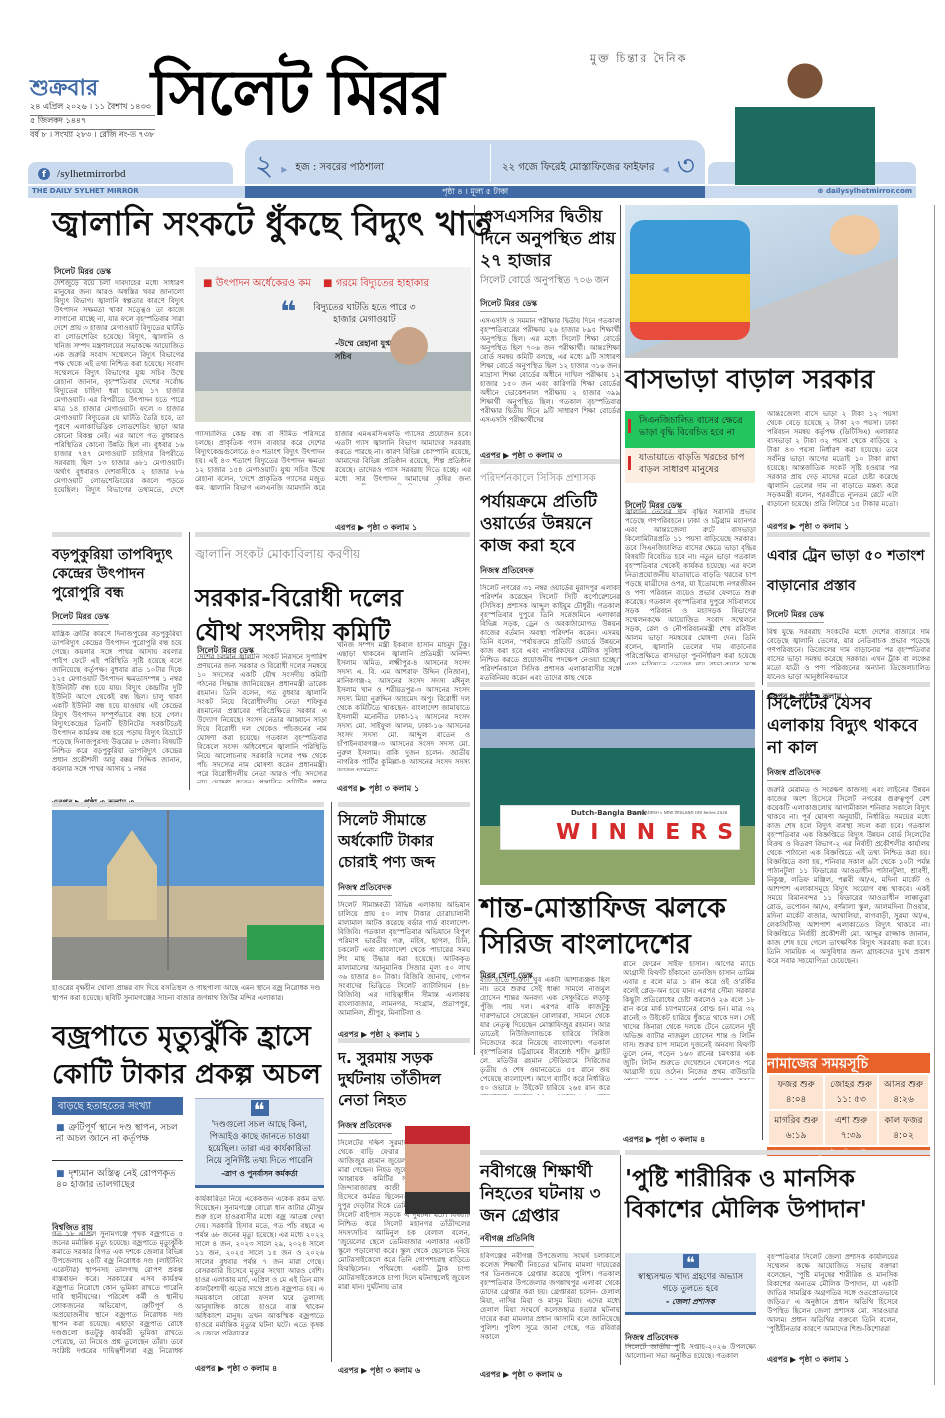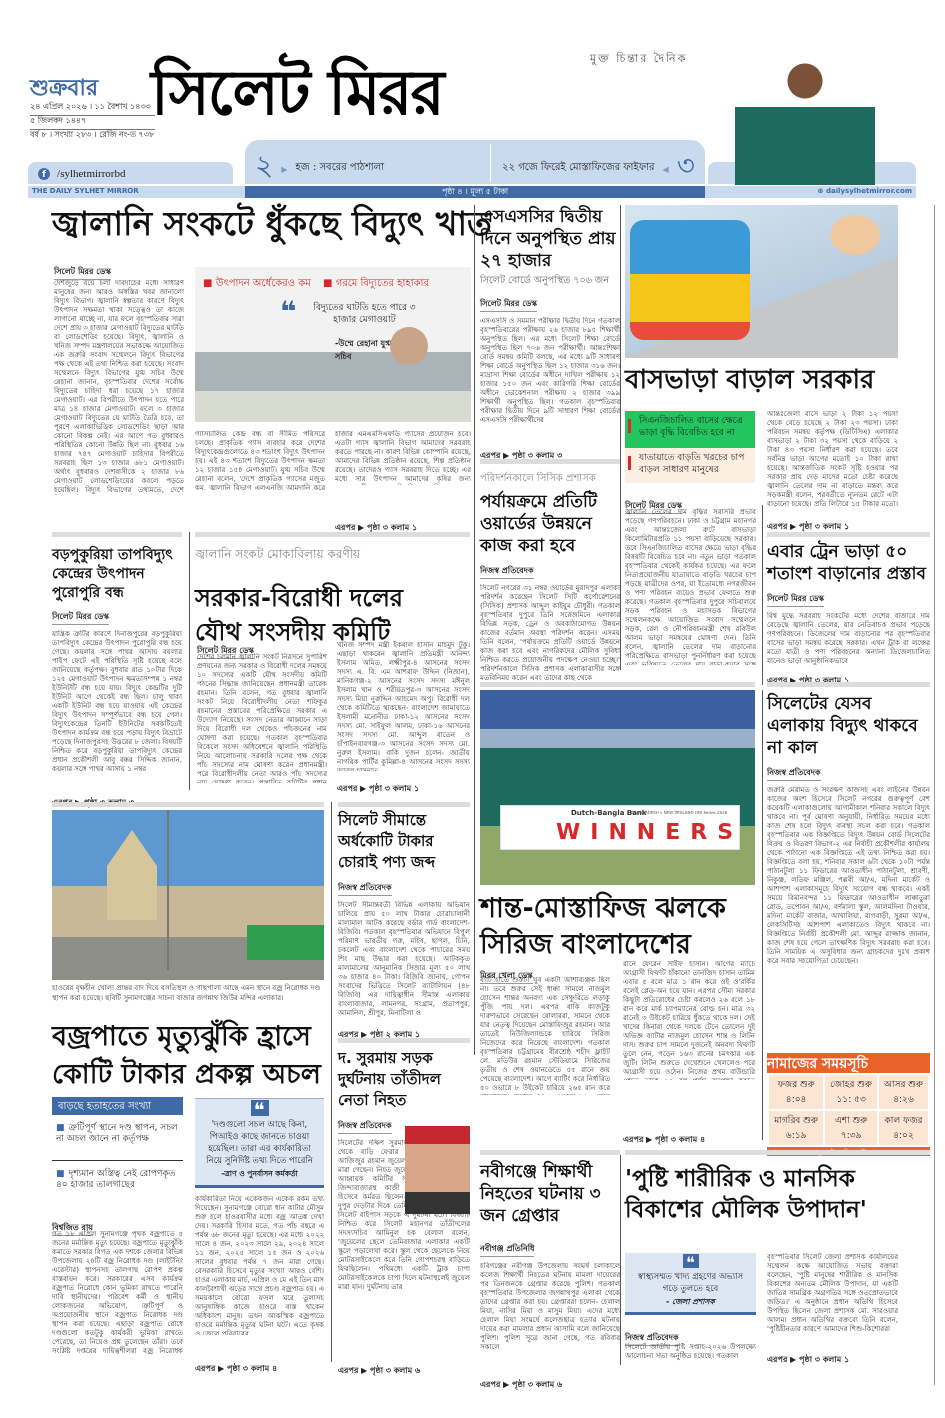--- a/index.html
+++ b/index.html
@@ -111,21 +111,21 @@
   <div class="kicker" style="font-size:10px">পরিদর্শনকালে সিসিক প্রশাসক</div>
   <h2 class="hd" style="font-size:17px;line-height:22px;margin-top:3px">পর্যায়ক্রমে প্রতিটি ওয়ার্ডের উন্নয়নে কাজ করা হবে</h2>
   <div style="margin-top:2px"><span class="byline">নিজস্ব প্রতিবেদক</span></div>
   <div class="txt" style="margin-top:5px;height:117px;overflow:hidden">সিলেট নগরের ৩১ নম্বর ওয়ার্ডের মুরাদপুর এলাকা পরিদর্শন করেছেন সিলেট সিটি কর্পোরেশনের (সিসিক) প্রশাসক আব্দুল কাইয়ুম চৌধুরী। গতকাল বৃহস্পতিবার দুপুরে তিনি সরেজমিনে এলাকার বিভিন্ন সড়ক, ড্রেন ও অবকাঠামোগত উন্নয়ন কাজের বর্তমান অবস্থা পরিদর্শন করেন। এসময় তিনি বলেন, 'পর্যায়ক্রমে প্রতিটি ওয়ার্ডে উন্নয়নে কাজ করা হবে এবং নাগরিকদের মৌলিক সুবিধা নিশ্চিত করতে প্রয়োজনীয় পদক্ষেপ নেওয়া হচ্ছে।' পরিদর্শনকালে সিসিক প্রশাসক এলাকাবাসীর সঙ্গে মতবিনিময় করেন এবং তাদের কাছ থেকে</div>
   <div class="more" style="margin-top:8px">এরপর ▶ পৃষ্ঠা ৩ কলাম ৩</div>
 </div>
 <div class="abs vrule" style="left:620px;top:485px;height:185px"></div>
 
 <div class="abs grey-rule" style="left:767px;top:532px;width:163px"></div>
 <div class="abs" style="left:767px;top:540px;width:163px;height:125px">
-  <h2 class="hd" style="font-size:17px;line-height:22px">এবার ট্রেন ভাড়া ৫০ শতাংশ বাড়ানোর প্রস্তাব</h2>
+  <h2 class="hd" style="font-size:14px;line-height:30px">এবার ট্রেন ভাড়া ৫০ শতাংশ বাড়ানোর প্রস্তাব</h2>
   <div style="margin-top:2px"><span class="byline">সিলেট মিরর ডেস্ক</span></div>
   <div class="txt" style="margin-top:5px;height:54px;overflow:hidden">বিশ্ব যুদ্ধে সরবরাহ সংকটের মধ্যে দেশের বাজারে দাম বেড়েছে জ্বালানি তেলের, যার নেতিবাচক প্রভাব পড়েছে গণপরিবহনে। ডিজেলের দাম বাড়ানোর পর বৃহস্পতিবার বাসের ভাড়া সমন্বয় করেছে সরকার। এখন ট্রাক বা লঞ্চের মতো যাত্রী ও পণ্য পরিবহনের অন্যান্য ডিজেলচালিত যানেও ভাড়া আনুষ্ঠানিকভাবে</div>
   <div class="more" style="margin-top:8px">এরপর ▶ পৃষ্ঠা ৩ কলাম ১</div>
 </div>
 <div class="abs vrule" style="left:762px;top:505px;height:180px"></div>
 
 <div class="abs grey-rule" style="left:52px;top:532px;width:130px"></div>
 <div class="abs" style="left:52px;top:545px;width:130px;height:245px">
   <h2 class="hd" style="font-size:14px;line-height:19px">বড়পুকুরিয়া তাপবিদ্যুৎ কেন্দ্রের উৎপাদন পুরোপুরি বন্ধ</h2>
   <div style="margin-top:2px"><span class="byline">সিলেট মিরর ডেস্ক</span></div>
@@ -247,21 +247,21 @@
   <h2 class="hd" style="font-size:15px;line-height:21px">দ. সুরমায় সড়ক দুর্ঘটনায় তাঁতীদল নেতা নিহত</h2>
   <div style="margin-top:2px"><span class="byline">নিজস্ব প্রতিবেদক</span></div>
   <div class="abs" style="left:67px;top:78px;width:65px;height:88px;background:linear-gradient(#c4282e 0 20%,#d9a68a 20% 75%,#333 75%)"></div>
   <div class="txt" style="margin-top:5px;height:215px;overflow:hidden;width:132px;shape-outside:inset(0)">সিলেটের দক্ষিণ সুরমায় ছেলেকে নিয়ে স্কুল থেকে বাড়ি ফেরার পথে সড়ক দুর্ঘটনায় আজিজুর রহমান জুয়েল (৩৫) নামে এক ব্যক্তি মারা গেছেন। নিহত জুয়েল মহানগর তাঁতীদলের আহ্বায়ক কমিটির সদস্য। তিনি নগরের জিন্দাবাজারস্থ কাজী ম্যানশনের ম্যানেজার হিসেবে কর্মরত ছিলেন। গতকাল বৃহস্পতিবার দুপুর দেড়টার দিকে তেমিবাজার এলাকার ঢাকা-সিলেট বাইপাস সড়কে এ দুর্ঘটনা ঘটে। বিষয়টি নিশ্চিত করে সিলেট মহানগর তাঁতীদলের সদস্যসচিব আমিনুল হক বেলাল বলেন, 'জুয়েলের ছেলে তেমিবাজার এলাকার একটি স্কুলে পড়ালেখা করে। স্কুল থেকে ছেলেকে নিয়ে মোটরসাইকেলে করে তিনি গোপশহরস্থ বাড়িতে ফিরছিলেন। পথিমধ্যে একটি ট্রাক চাপা মোটরসাইকেলকে চাপা দিলে ঘটনাস্থলেই জুয়েল মারা যান। দুর্ঘটনায় তার</div>
   <div class="more" style="margin-top:10px">এরপর ▶ পৃষ্ঠা ৩ কলাম ৬</div>
 </div>
 
 <div class="abs grey-rule" style="left:480px;top:1150px;width:140px"></div>
 <div class="abs" style="left:480px;top:1160px;width:140px;height:220px">
   <h2 class="hd" style="font-size:17px;line-height:22px">নবীগঞ্জে শিক্ষার্থী নিহতের ঘটনায় ৩ জন গ্রেপ্তার</h2>
-  <div style="margin-top:10px"><span class="byline">নবীগঞ্জ প্রতিনিধি</span></div>
+  <div style="margin-top:0"><span class="byline">নবীগঞ্জ প্রতিনিধি</span></div>
   <div class="txt" style="margin-top:5px;height:108px;overflow:hidden">হবিগঞ্জের নবীগঞ্জ উপজেলায় সংঘর্ষ চলাকালে কলেজ শিক্ষার্থী নিহতের ঘটনায় মামলা দায়েরের পর তিনজনকে গ্রেপ্তার করেছে পুলিশ। গতকাল বৃহস্পতিবার উপজেলার জগন্নাথপুর এলাকা থেকে তাদের গ্রেপ্তার করা হয়। গ্রেপ্তাররা হলেন- হেলাল মিয়া, নাসির মিয়া ও মাসুম মিয়া। এদের মধ্যে হেলাল মিয়া সংঘর্ষে কলেজছাত্র হত্যার ঘটনায় দায়ের করা মামলার প্রধান আসামি বলে জানিয়েছে পুলিশ। পুলিশ সূত্রে জানা গেছে, গত রবিবার সকালে</div>
   <div class="more" style="margin-top:8px">এরপর ▶ পৃষ্ঠা ৩ কলাম ৬</div>
 </div>
 <div class="abs vrule" style="left:620px;top:1155px;height:210px"></div>
 
 <div class="abs grey-rule" style="left:625px;top:1150px;width:305px"></div>
 <div class="abs" style="left:625px;top:1160px;width:305px;height:220px">
   <h2 class="hd" style="font-size:23px;line-height:31px;margin-top:3px;width:275px">'পুষ্টি শারীরিক ও মানসিক বিকাশের মৌলিক উপাদান'</h2>
   <div class="abs" style="left:0;top:93px;width:131px;height:62px;background:#dde7f3;border-bottom:3px solid #3f6aa6">
     <div style="text-align:center;font-size:16px;color:#fff;background:#3f6aa6;width:16px;height:14px;line-height:18px;margin:1px auto 0">❝</div>

